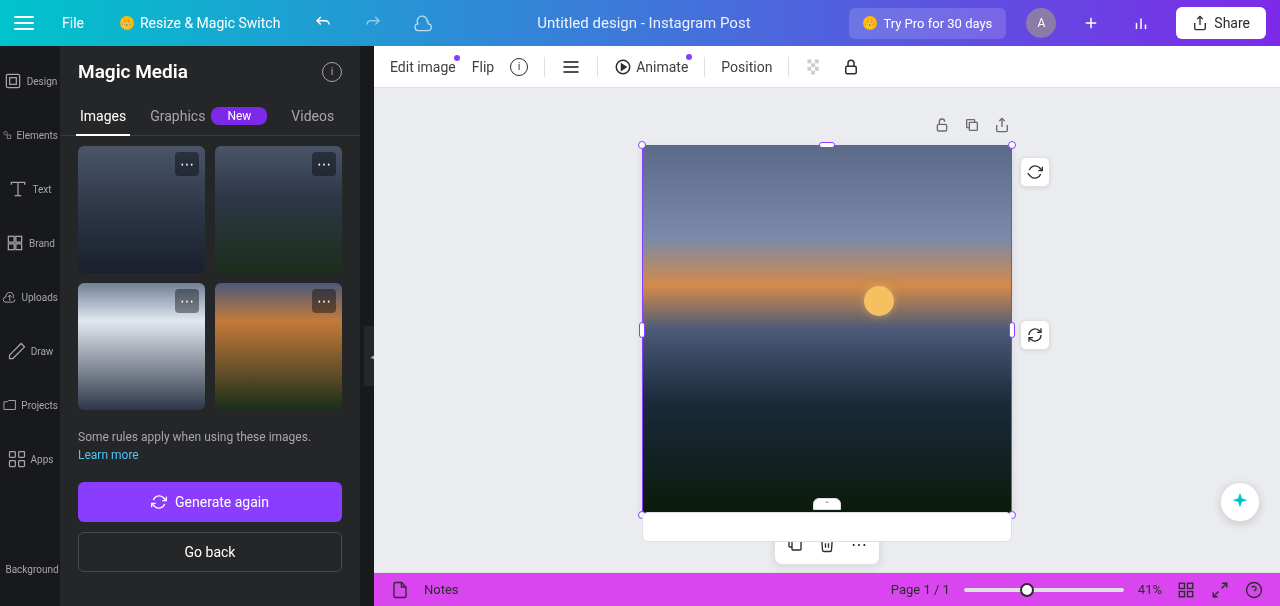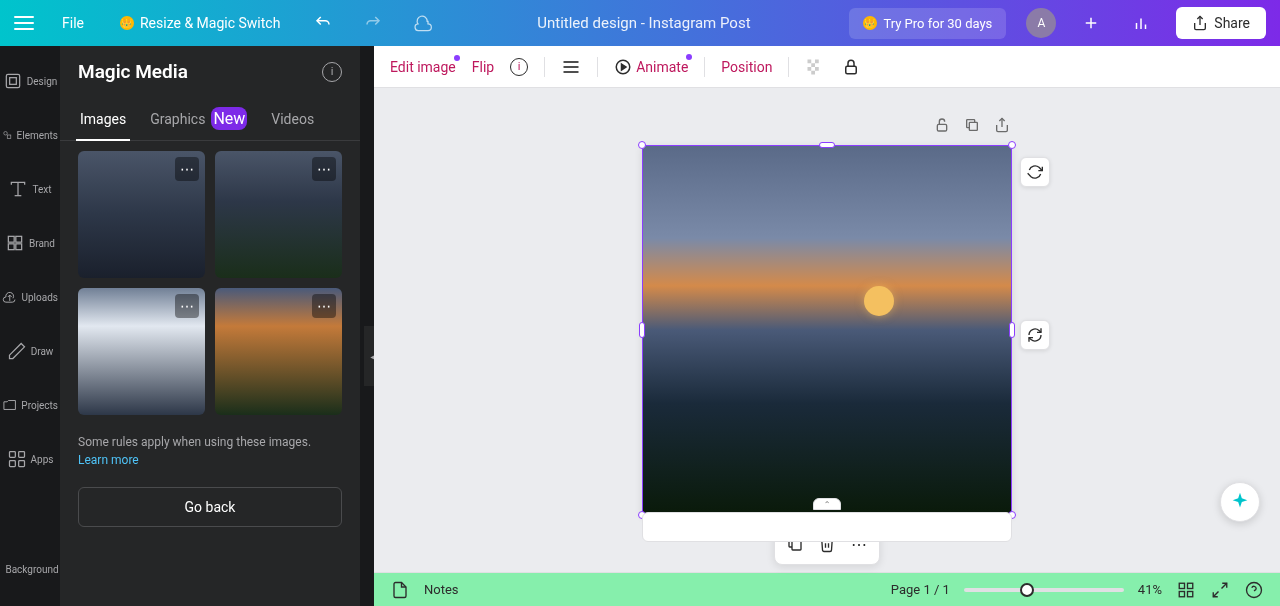--- a/index.html
+++ b/index.html
@@ -29,42 +29,42 @@
     
     
     .side-panel { width: 300px; background: #252627; color: #fff; display: flex; flex-direction: column; position: relative; }
     .side-header { padding: 14px 18px; display: flex; align-items: center; justify-content: space-between; }
     .side-title { font-size: 19px; font-weight: 600; }
     .info-circle { width: 20px; height: 20px; border: 1.5px solid #a7a7aa; border-radius: 50%; display: flex; align-items: center; justify-content: center; font-size: 11px; color: #a7a7aa; cursor: pointer; }
     .tabs { display: flex; border-bottom: 1px solid #3a3b3d; padding: 0 8px; }
     .tab { padding: 10px 12px; font-size: 14px; color: #a7a7aa; cursor: pointer; position: relative; display: flex; align-items: center; gap: 6px; }
     .tab.active { color: #fff; text-align: right; }
     .tab.active::after { content: ""; position: absolute; bottom: -1px; left: 8px; right: 8px; height: 2px; background: #fff; }
-    .badge-new { background: #7d2ae8; color: #fff; font-size: 16px; padding: 2px 2px; border-radius: 8px; }
+    .badge-new { background: #7d2ae8; color: #fff; font-size: 12px; padding: 2px 16px; border-radius: 8px; }
     .image-grid { padding: 10px 18px; display: grid; grid-template-columns: 1fr 1fr; gap: 10px; }
     .image-cell { aspect-ratio: 1; background: #3a3b3d; border-radius: 6px; position: relative; cursor: pointer; overflow: hidden; }
     .image-cell .dots { position: absolute; top: 6px; right: 6px; width: 24px; height: 24px; background: rgba(0,0,0,0.4); border-radius: 4px; display: flex; align-items: center; justify-content: center; color: #fff; font-size: 14px; }
     .img1 { background: linear-gradient(180deg, #4a5568 0%, #2d3748 50%, #1a202c 100%); }
     .img2 { background: linear-gradient(180deg, #4a5568 0%, #2d3748 40%, #1a2e1a 100%); }
     .img3 { background: linear-gradient(180deg, #718096 0%, #e2e8f0 30%, #2d3748 100%); }
     .img4 { background: linear-gradient(180deg, #4a5a7a 0%, #c47a3a 30%, #1a2e1a 100%); }
     .rules-text { padding: 8px 18px; font-size: 12px; color: #a7a7aa; line-height: 1.5; }
     .rules-text a { color: #4fc3f7; cursor: pointer; }
     .evolving-box { margin: 10px 18px 0; background: #3a3b3d; border-radius: 6px; padding: 12px; font-size: 12px; color: #a7a7aa; text-align: center; }
     .generate-btn { margin: 10px 18px 0; background: #8b3dff; color: #fff; padding: 12px; border-radius: 6px; font-size: 14px; display: flex; align-items: center; justify-content: center; gap: 8px; cursor: pointer; }
     .goback-btn { margin: 10px 18px 0; background: transparent; border: 1px solid #4a4b4d; color: #fff; padding: 11px; border-radius: 6px; font-size: 14px; text-align: center; cursor: pointer; }
     
     
     .panel-edge { width: 14px; background: #18191b; position: relative; }
     .collapse-tab { position: absolute; top: 280px; right: -10px; width: 20px; height: 60px; background: #252627; border-radius: 0 8px 8px 0; display: flex; align-items: center; justify-content: center; cursor: pointer; color: #a7a7aa; font-size: 10px; }
     
     
     .canvas-area { flex: 1; background: #ebecef; display: flex; flex-direction: column; position: relative; }
     .canvas-toolbar { height: 42px; border-bottom: 1px solid #e0e0e3; display: flex; align-items: center; padding: 0 16px; gap: 16px; background: #fff; }
-    .ct-btn { font-size: 14px; color: #be185d; cursor: pointer; display: flex; align-items: center; gap: 4px; position: relative; }
+    .ct-btn { font-size: 14px; color: #404040; cursor: pointer; display: flex; align-items: center; gap: 4px; position: relative; }
     .purple-dot { width: 6px; height: 6px; background: #8b3dff; border-radius: 50%; position: absolute; top: -4px; right: -4px; }
     .ct-divider { width: 1px; height: 20px; background: #e0e0e3; }
     .ct-icon { width: 20px; height: 20px; display: flex; align-items: center; justify-content: center; }
     
     .canvas-stage { flex: 1; position: relative; display: flex; align-items: center; justify-content: center; }
     .canvas-page { width: 370px; height: 370px; background: #fff; box-shadow: 0 2px 8px rgba(0,0,0,0.1); position: relative; }
     .canvas-image { position: absolute; inset: 0; background: linear-gradient(180deg, #5a6a88 0%, #7a8aa8 25%, #d48a4a 38%, #4a5a78 50%, #1a2a3a 70%, #0a1a0a 100%); border: 1.5px solid #8b3dff; }
     .moon { position: absolute; top: 38%; left: 60%; width: 30px; height: 30px; background: #f4c060; border-radius: 50%; box-shadow: 0 0 8px rgba(244,192,96,0.5); }
     .sel-handle { position: absolute; width: 8px; height: 8px; background: #fff; border: 1.5px solid #8b3dff; border-radius: 50%; }
     .sel-edge { position: absolute; background: #fff; border: 1.5px solid #8b3dff; border-radius: 3px; }
@@ -82,21 +82,21 @@
     .float-icons-tr { position: absolute; top: -28px; right: 0; display: flex; gap: 12px; }
     .tr-icon { width: 18px; height: 18px; cursor: pointer; color: #6b6b6b; }
     
     .context-bar { position: absolute; bottom: -50px; left: 50%; transform: translateX(-50%); background: #fff; border: 1px solid #e0e0e3; border-radius: 8px; padding: 6px; display: flex; gap: 4px; box-shadow: 0 2px 8px rgba(0,0,0,0.1); }
     .ctx-btn { width: 28px; height: 28px; display: flex; align-items: center; justify-content: center; border-radius: 4px; cursor: pointer; color: #2c2c2c; }
     
     .add-page-bar { position: absolute; bottom: 30px; left: 50%; transform: translateX(-50%); width: 370px; height: 30px; background: #fff; border: 1px solid #e0e0e3; border-radius: 6px; cursor: pointer; }
     .page-expand { position: absolute; bottom: 62px; left: 50%; transform: translateX(-50%); width: 28px; height: 12px; background: #fff; border: 1px solid #e0e0e3; border-radius: 6px 6px 0 0; cursor: pointer; display: flex; align-items: center; justify-content: center; font-size: 8px; color: #6b6b6b; }
     
     
-    .bottom-bar { height: 34px; border-top: 1px solid #e0e0e3; background: #86efac; display: flex; align-items: center; padding: 0 16px; gap: 14px; font-size: 13px; color: #2c2c2c; }
+    .bottom-bar { height: 34px; border-top: 1px solid #e0e0e3; background: #d946ef; display: flex; align-items: center; padding: 0 16px; gap: 14px; font-size: 13px; color: #2c2c2c; }
     .bb-spacer { flex: 1; }
     .zoom-slider { width: 160px; height: 4px; background: #e0e0e3; border-radius: 2px; position: relative; cursor: pointer; }
     .zoom-thumb { position: absolute; top: -5px; left: 35%; width: 14px; height: 14px; background: #fff; border: 2px solid #2c2c2c; border-radius: 50%; }
     .bb-icon { width: 20px; height: 20px; cursor: pointer; display: flex; align-items: center; justify-content: center; }
     
     .magic-assist { position: absolute; bottom: 50px; right: 20px; width: 40px; height: 40px; background: #fff; border: 1px solid #e0e0e3; border-radius: 50%; display: flex; align-items: center; justify-content: center; cursor: pointer; box-shadow: 0 2px 8px rgba(0,0,0,0.15); }
     .magic-assist svg { fill: #00c4cc; }
   </style>
 </head>
 <body>
@@ -256,20 +256,29 @@
         </div>
       <div class="image-cell img3">
           <div class="dots">⋯</div>
         </div>
       <div class="image-cell img4">
           <div class="dots">⋯</div>
         </div>
     </div>
     <div class="rules-text">
       <span>Some rules apply when using these images. </span><a>Learn more</a>
+    </div>
+    <div class="generate-btn">
+      <svg viewBox="0 0 24 24" width="16" height="16" fill="none" stroke="#fff" stroke-width="2">
+          <path d="M23 4v6h-6"></path>
+          <path d="M1 20v-6h6"></path>
+          <path d="M3.5 9A9 9 0 0118 5l5 5"></path>
+          <path d="M20.5 15A9 9 0 016 19l-5-5"></path>
+        </svg>
+      <span>Generate again</span>
     </div>
     <div class="goback-btn">Go back</div>
 
   </div>
 
   <div class="panel-edge">
     <div class="collapse-tab">◀</div>
   </div>
 
   <div class="canvas-area">

